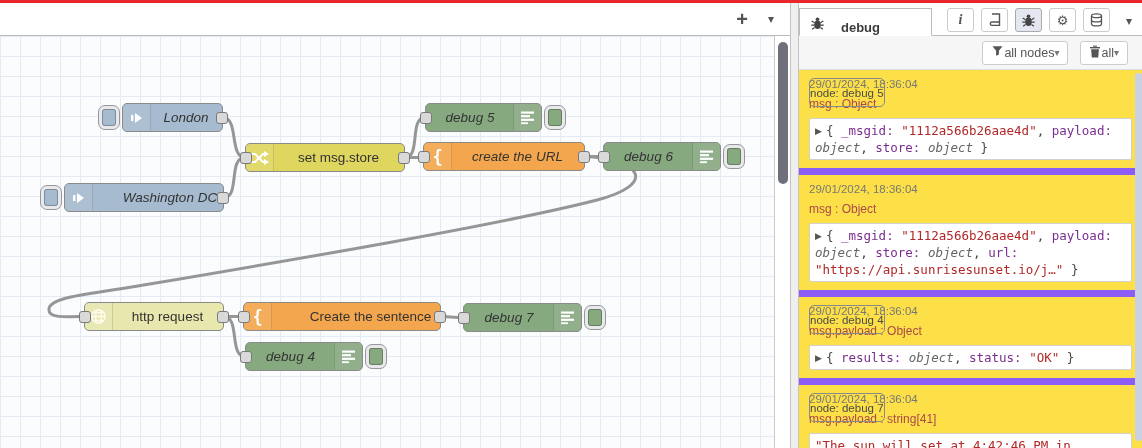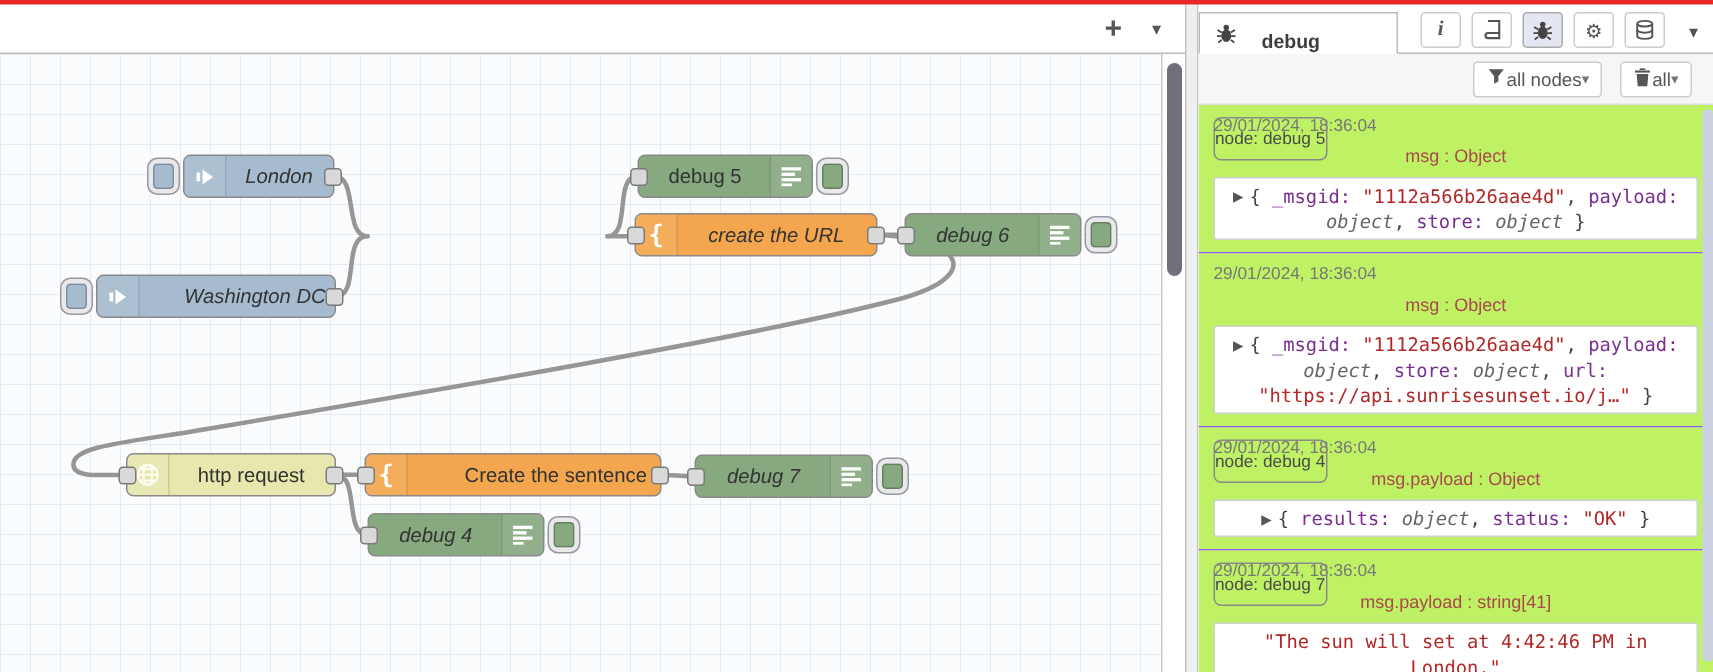--- a/index.html
+++ b/index.html
@@ -73,21 +73,21 @@
     display:flex;align-items:center;justify-content:flex-end;gap:12px;padding-right:14px;}
   .tb-btn{display:flex;align-items:center;gap:0;height:24px;padding:0 8px;background:#fff;
     border:1px solid #ccc;border-radius:3px;font-family:"Liberation Sans",sans-serif;
     font-size:12.5px;color:#555;cursor:pointer;}
   .caret2{font-size:10px;color:#777;}
 
   
   .debug-messages{position:relative;height:378px;overflow:hidden;background:#f7f8fa;}
   .side-scroll{position:absolute;right:0;top:3px;width:7px;height:368px;background:#c9d1e3;
     border-radius:3px;z-index:5;cursor:pointer;}
-  .dbg-msg{background:#bef264;border-bottom:1px solid #8b5cf6;padding:5px 10px 8px 10px;cursor:pointer;text-align:center;}
+  .dbg-msg{background:#fde047;border-bottom:7px solid #8b5cf6;padding:5px 10px 8px 10px;cursor:pointer;}
   .dbg-meta{display:flex;gap:18px;font-size:11.5px;color:#777;padding:3px 0 7px 0;}
   .dbg-meta .node{color:#4a4a4a;}
   .dbg-prop{font-size:12px;color:#a9494b;margin:0 0 7px 0;}
   .dbg-payload{background:#fff;border:1px solid #d0d0d0;border-radius:2px;padding:3px 5px;
     font-family:"DejaVu Sans Mono",monospace;font-size:12.5px;line-height:1.36;color:#444;
     overflow-wrap:break-word;}
   .toggle{font-family:"DejaVu Sans",sans-serif;font-size:9px;color:#555;margin-right:4px;
     vertical-align:1px;cursor:pointer;}
   .seg-key{color:#792e90;}
   .seg-string{color:#b22828;}
@@ -144,34 +144,51 @@
               </g>
             </svg>
           </span>
         </div>
         <span class="label" style="font-style: italic; padding-left: 25px;">Washington DC</span>
         <div class="port out"></div>
       </div>
       <div class="node-button" style="left: 40px; top: 149px;">
         <div class="inner" style="background: rgb(166, 187, 207);"></div>
       </div>
+      <div class="node icon-left" style="left: 245px; top: 107px; width: 160px; background: rgb(223, 214, 95);">
+        <div class="icon-area left">
+          <span style="display: inline-flex; align-items: center;">
+            <svg width="19" height="16" viewBox="0 0 19 16">
+              <g stroke="#fff" stroke-width="2" fill="none">
+                <path d="M1 4h4l8 8h2"></path>
+                <path d="M1 12h4l8-8h2"></path>
+              </g>
+              <path d="M14 1l5 3-5 3z" fill="#fff"></path>
+              <path d="M14 9l5 3-5 3z" fill="#fff"></path>
+            </svg>
+          </span>
+        </div>
+        <span class="label" style="font-style: normal;">set msg.store</span>
+        <div class="port in"></div>
+        <div class="port out"></div>
+      </div>
       <div class="node icon-right" style="left: 425px; top: 67px; width: 117px; background: rgb(135, 169, 128);">
         <div class="icon-area right">
           <span style="display: inline-flex; align-items: center;">
             <svg width="15" height="15" viewBox="0 0 15 15">
               <g fill="#fff">
                 <rect x="1" y="1.5" width="13" height="2.2"></rect>
                 <rect x="1" y="5.1" width="9" height="2.2"></rect>
                 <rect x="1" y="8.7" width="13" height="2.2"></rect>
                 <rect x="1" y="12.3" width="7" height="1.8"></rect>
               </g>
             </svg>
           </span>
         </div>
-        <span class="label" style="">debug 5</span>
+        <span class="label" style="font-style: italic;">debug 5</span>
         <div class="port in"></div>
       </div>
       <div class="node-button" style="left: 544px; top: 69px;">
         <div class="inner" style="background: rgb(135, 169, 128);"></div>
       </div>
       <div class="node icon-left" style="left: 423px; top: 106px; width: 162px; background: rgb(243, 166, 77);">
         <div class="icon-area left">
           <span class="brace" style="display: inline-flex; align-items: center;">{</span>
         </div>
         <span class="label" style="font-style: italic;">create the URL</span>

